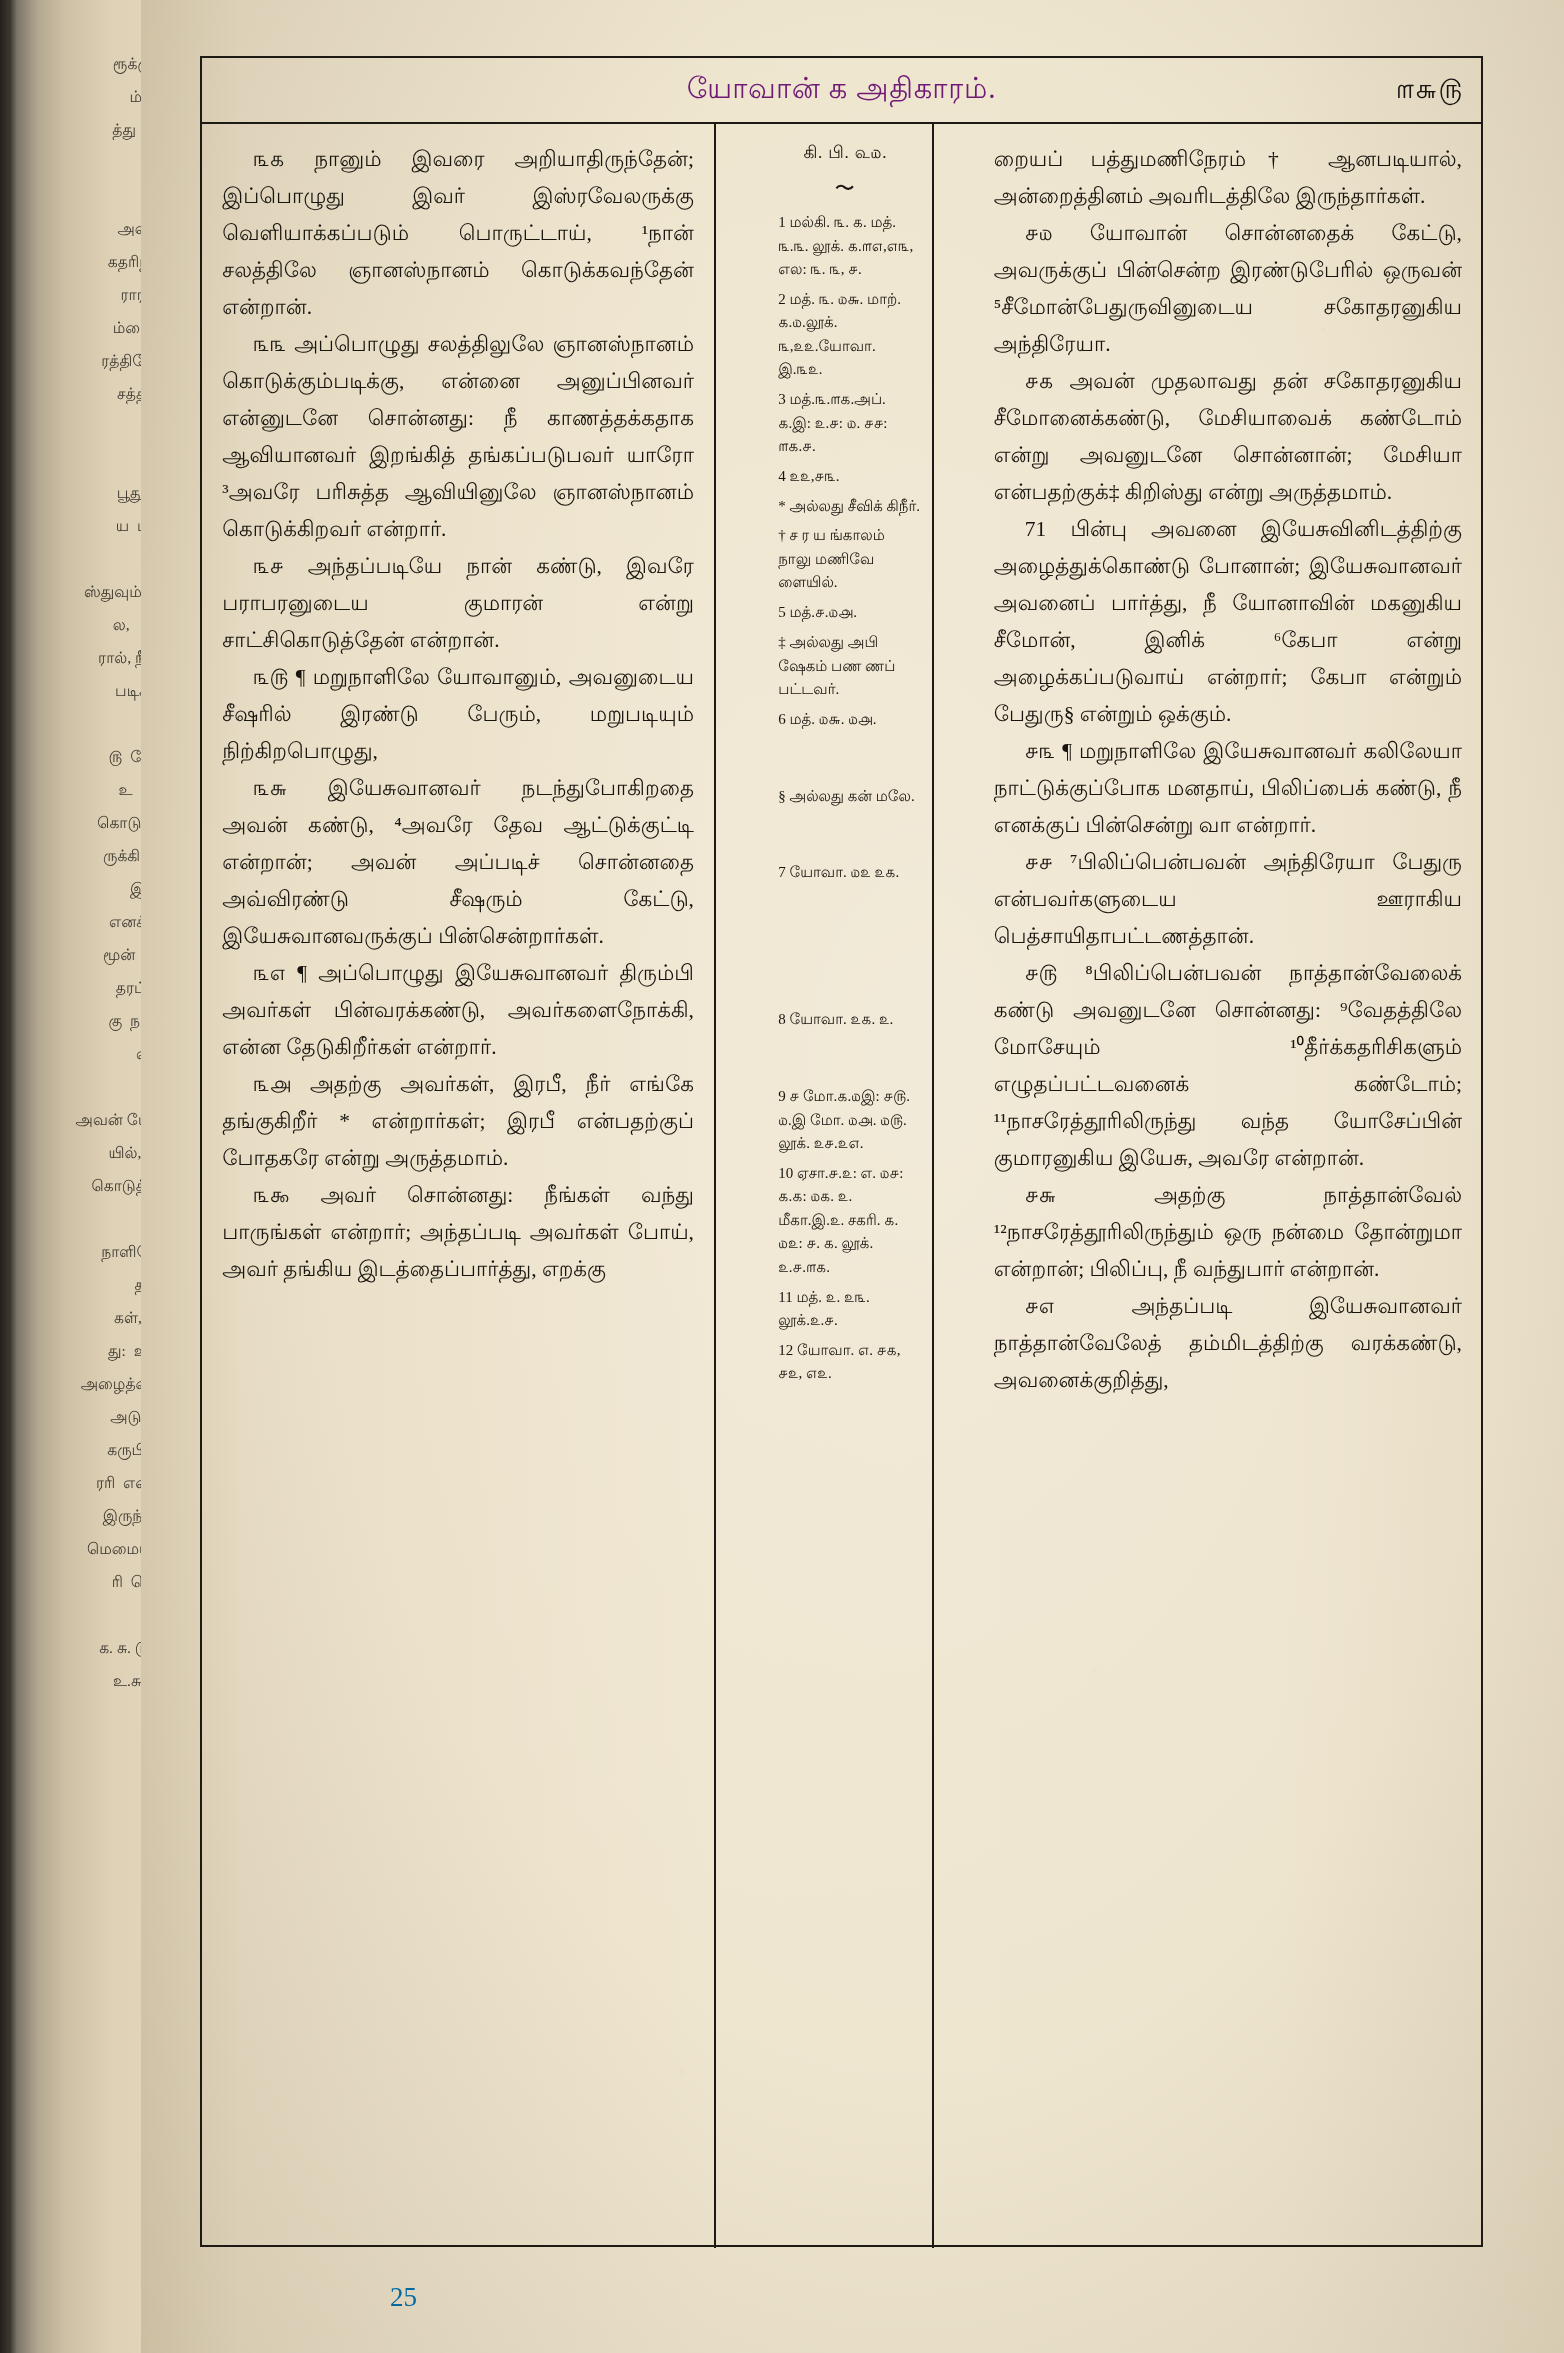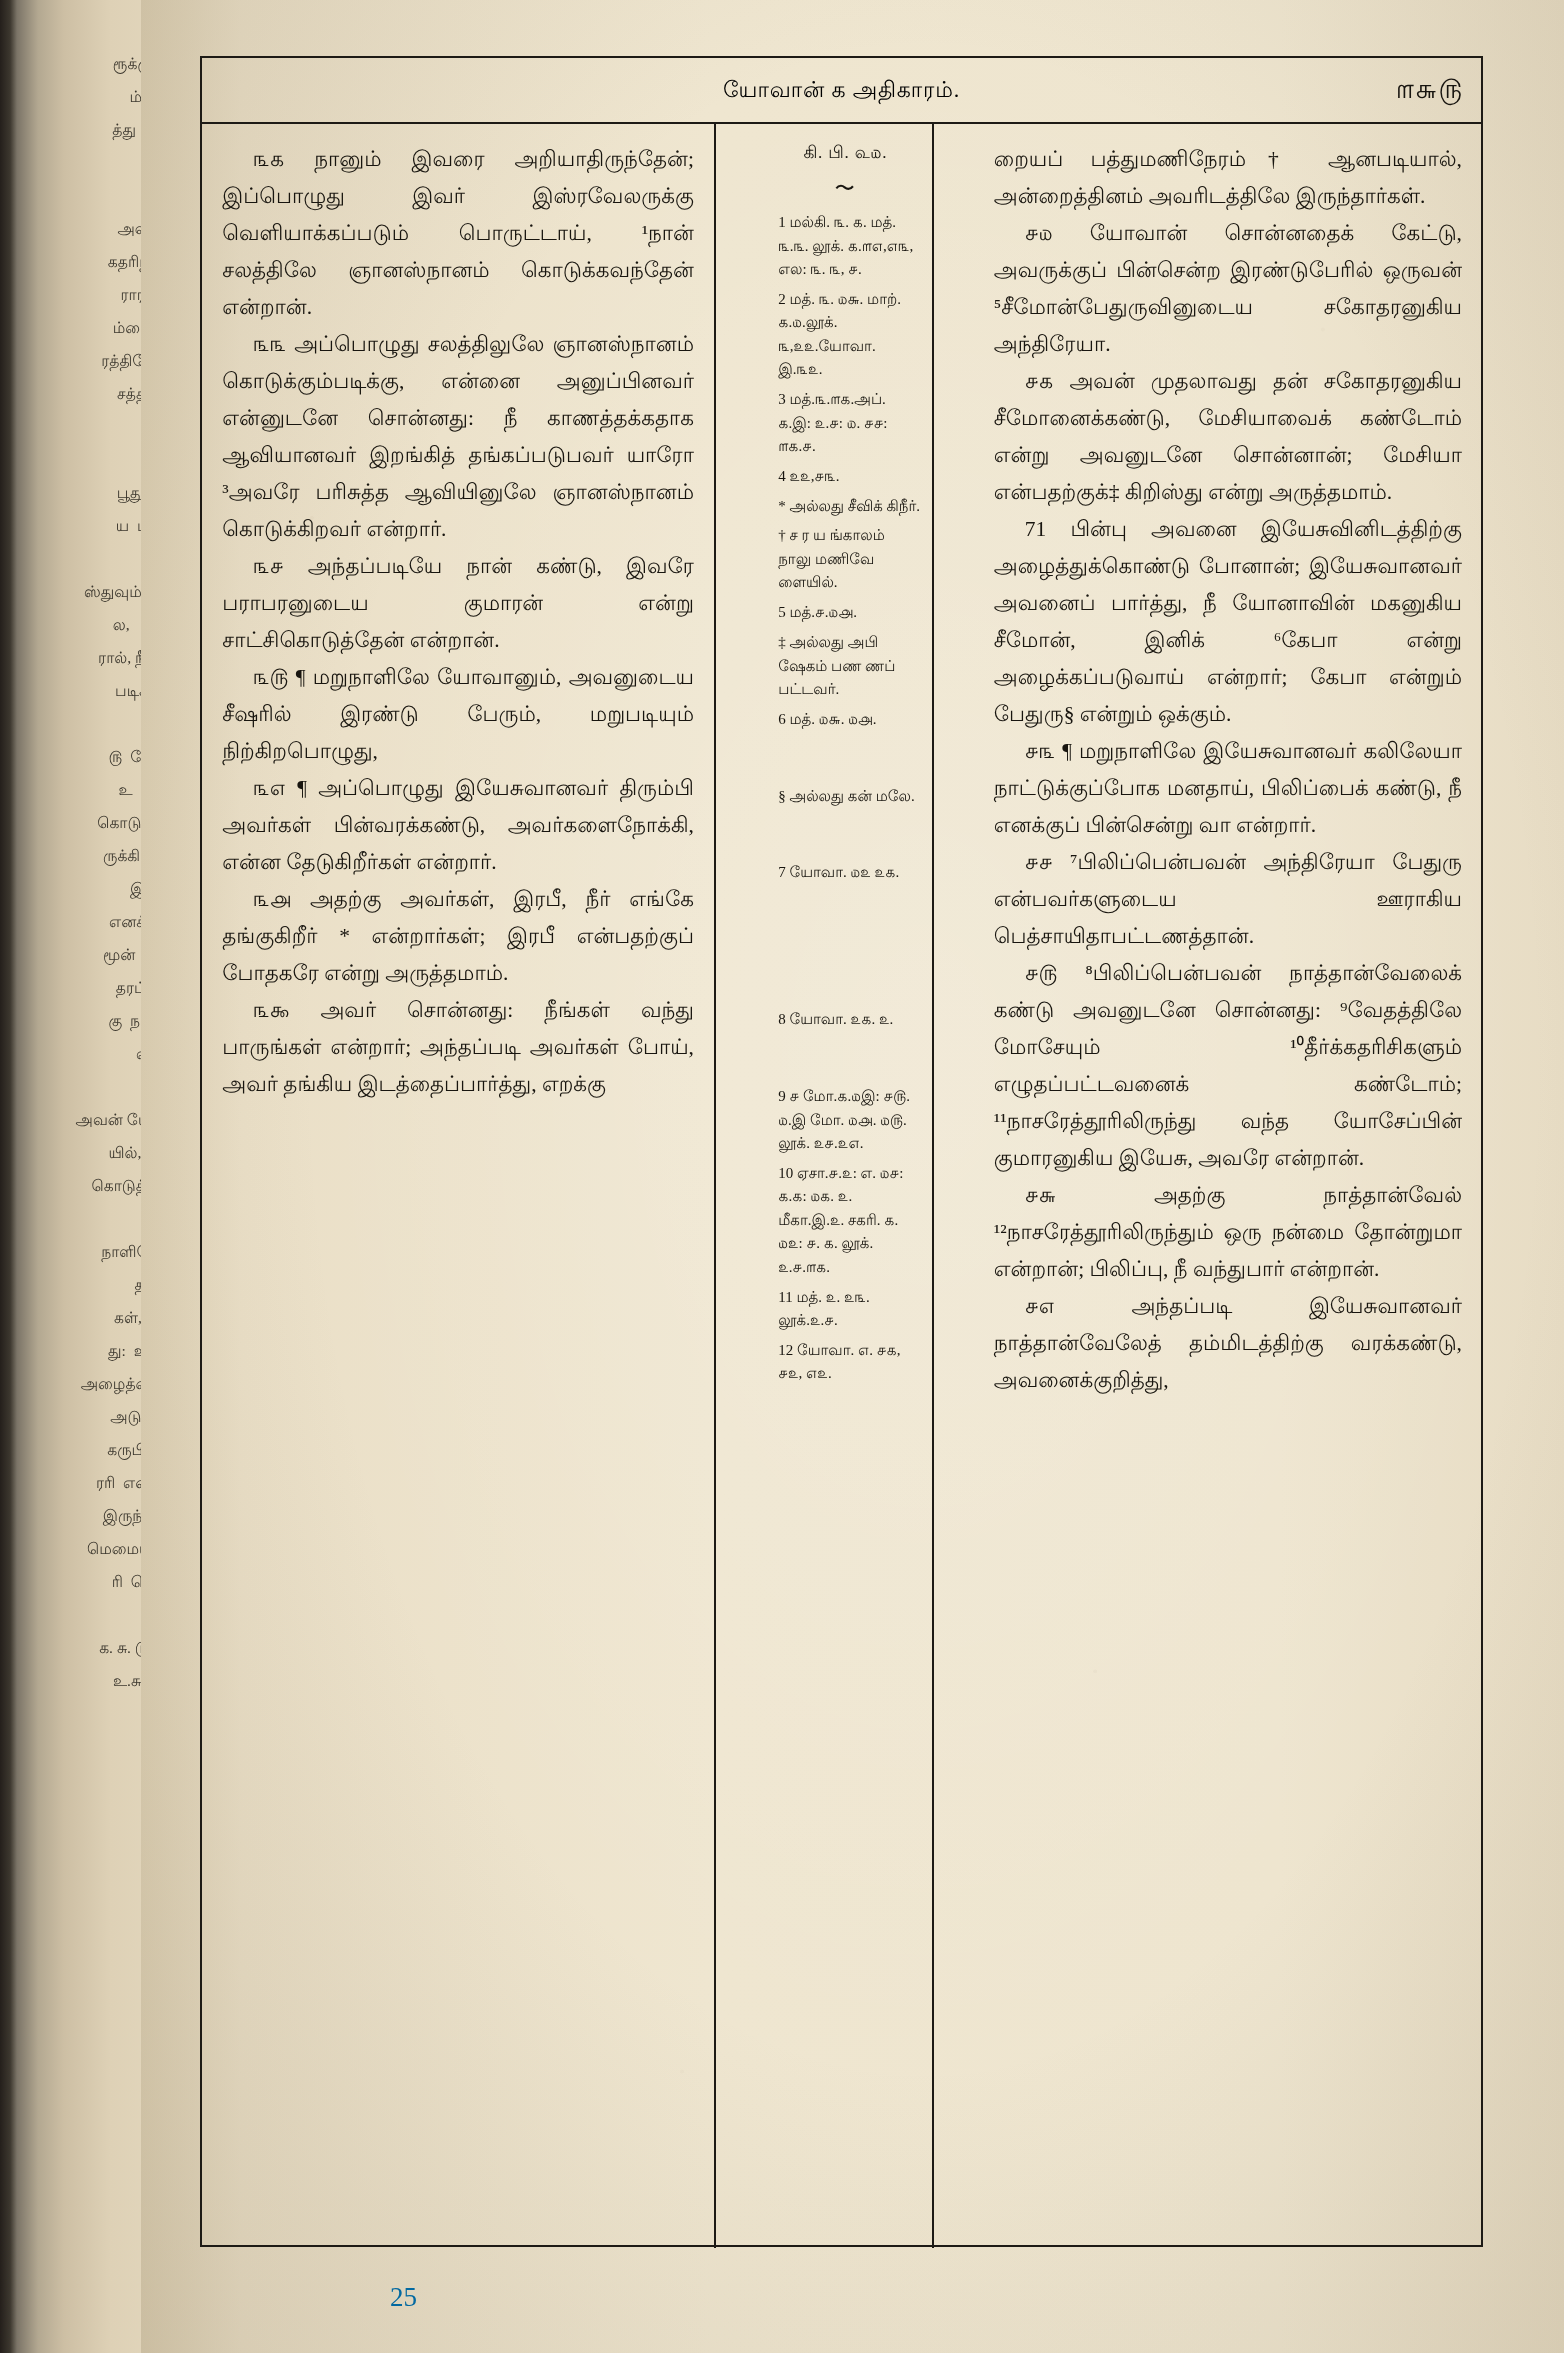--- a/index.html
+++ b/index.html
@@ -99,23 +99,23 @@
     position: absolute;
     left: 202px; top: 59px;
     width: 1279px; height: 65px;
     box-sizing: border-box;
     border-bottom: 2.3px solid #1d1a15;
     display: flex;
     align-items: center;
     justify-content: center;
   }
   .header-title {
-    font-size: 22px;
+    font-size: 29px;
     letter-spacing: 0.8px;
-    color: #000000;
+    color: #701a75;
     font-family: "Liberation Serif", serif;
   }
   .header-folio {
     position: absolute;
     right: 17px;
     top: 50%;
     transform: translateY(-50%);
     font-size: 27px;
     color: #17140f;
     letter-spacing: 1.6px;
@@ -290,20 +290,21 @@
   </div>
 
   <div class="cols">
 
     <div class="col col-main-left">
       <div class="body-text">
         <p>௩௧ நானும் இவரை அறியாதிருந்தேன்; இப்பொழுது இவர் இஸ்ரவேலருக்கு வெளியாக்கப்படும் பொருட்டாய், ¹நான் சலத்திலே ஞானஸ்நானம் கொடுக்கவந்தேன் என்றான்.</p>
         <p>௩௩ அப்பொழுது சலத்திலுலே ஞானஸ்நானம் கொடுக்கும்படிக்கு, என்னை அனுப்பினவர் என்னுடனே சொன்னது: நீ காணத்தக்கதாக ஆவியானவர் இறங்கித் தங்கப்படுபவர் யாரோ ³அவரே பரிசுத்த ஆவியினுலே ஞானஸ்நானம் கொடுக்கிறவர் என்றார்.</p>
         <p>௩௪ அந்தப்படியே நான் கண்டு, இவரே பராபரனுடைய குமாரன் என்று சாட்சிகொடுத்தேன் என்றான்.</p>
         <p>௩௫ ¶ மறுநாளிலே யோவானும், அவனுடைய சீஷரில் இரண்டு பேரும், மறுபடியும் நிற்கிறபொழுது,</p>
+        <p>௩௬ இயேசுவானவர் நடந்துபோகிறதை அவன் கண்டு, ⁴அவரே தேவ ஆட்டுக்குட்டி என்றான்; அவன் அப்படிச் சொன்னதை அவ்விரண்டு சீஷரும் கேட்டு, இயேசுவானவருக்குப் பின்சென்றார்கள்.</p>
         <p>௩௭ ¶ அப்பொழுது இயேசுவானவர் திரும்பி அவர்கள் பின்வரக்கண்டு, அவர்களைநோக்கி, என்ன தேடுகிறீர்கள் என்றார்.</p>
         <p>௩௮ அதற்கு அவர்கள், இரபீ, நீர் எங்கே தங்குகிறீர் * என்றார்கள்; இரபீ என்பதற்குப் போதகரே என்று அருத்தமாம்.</p>
         <p>௩௯ அவர் சொன்னது: நீங்கள் வந்து பாருங்கள் என்றார்; அந்தப்படி அவர்கள் போய், அவர் தங்கிய இடத்தைப்பார்த்து, எறக்கு</p>
       </div>
     </div>
 
     <div class="col col-notes">
       <div class="notes">
         <div class="notes-head">கி. பி. ௳௰.</div>
         <div class="notes-orn">〜</div>

